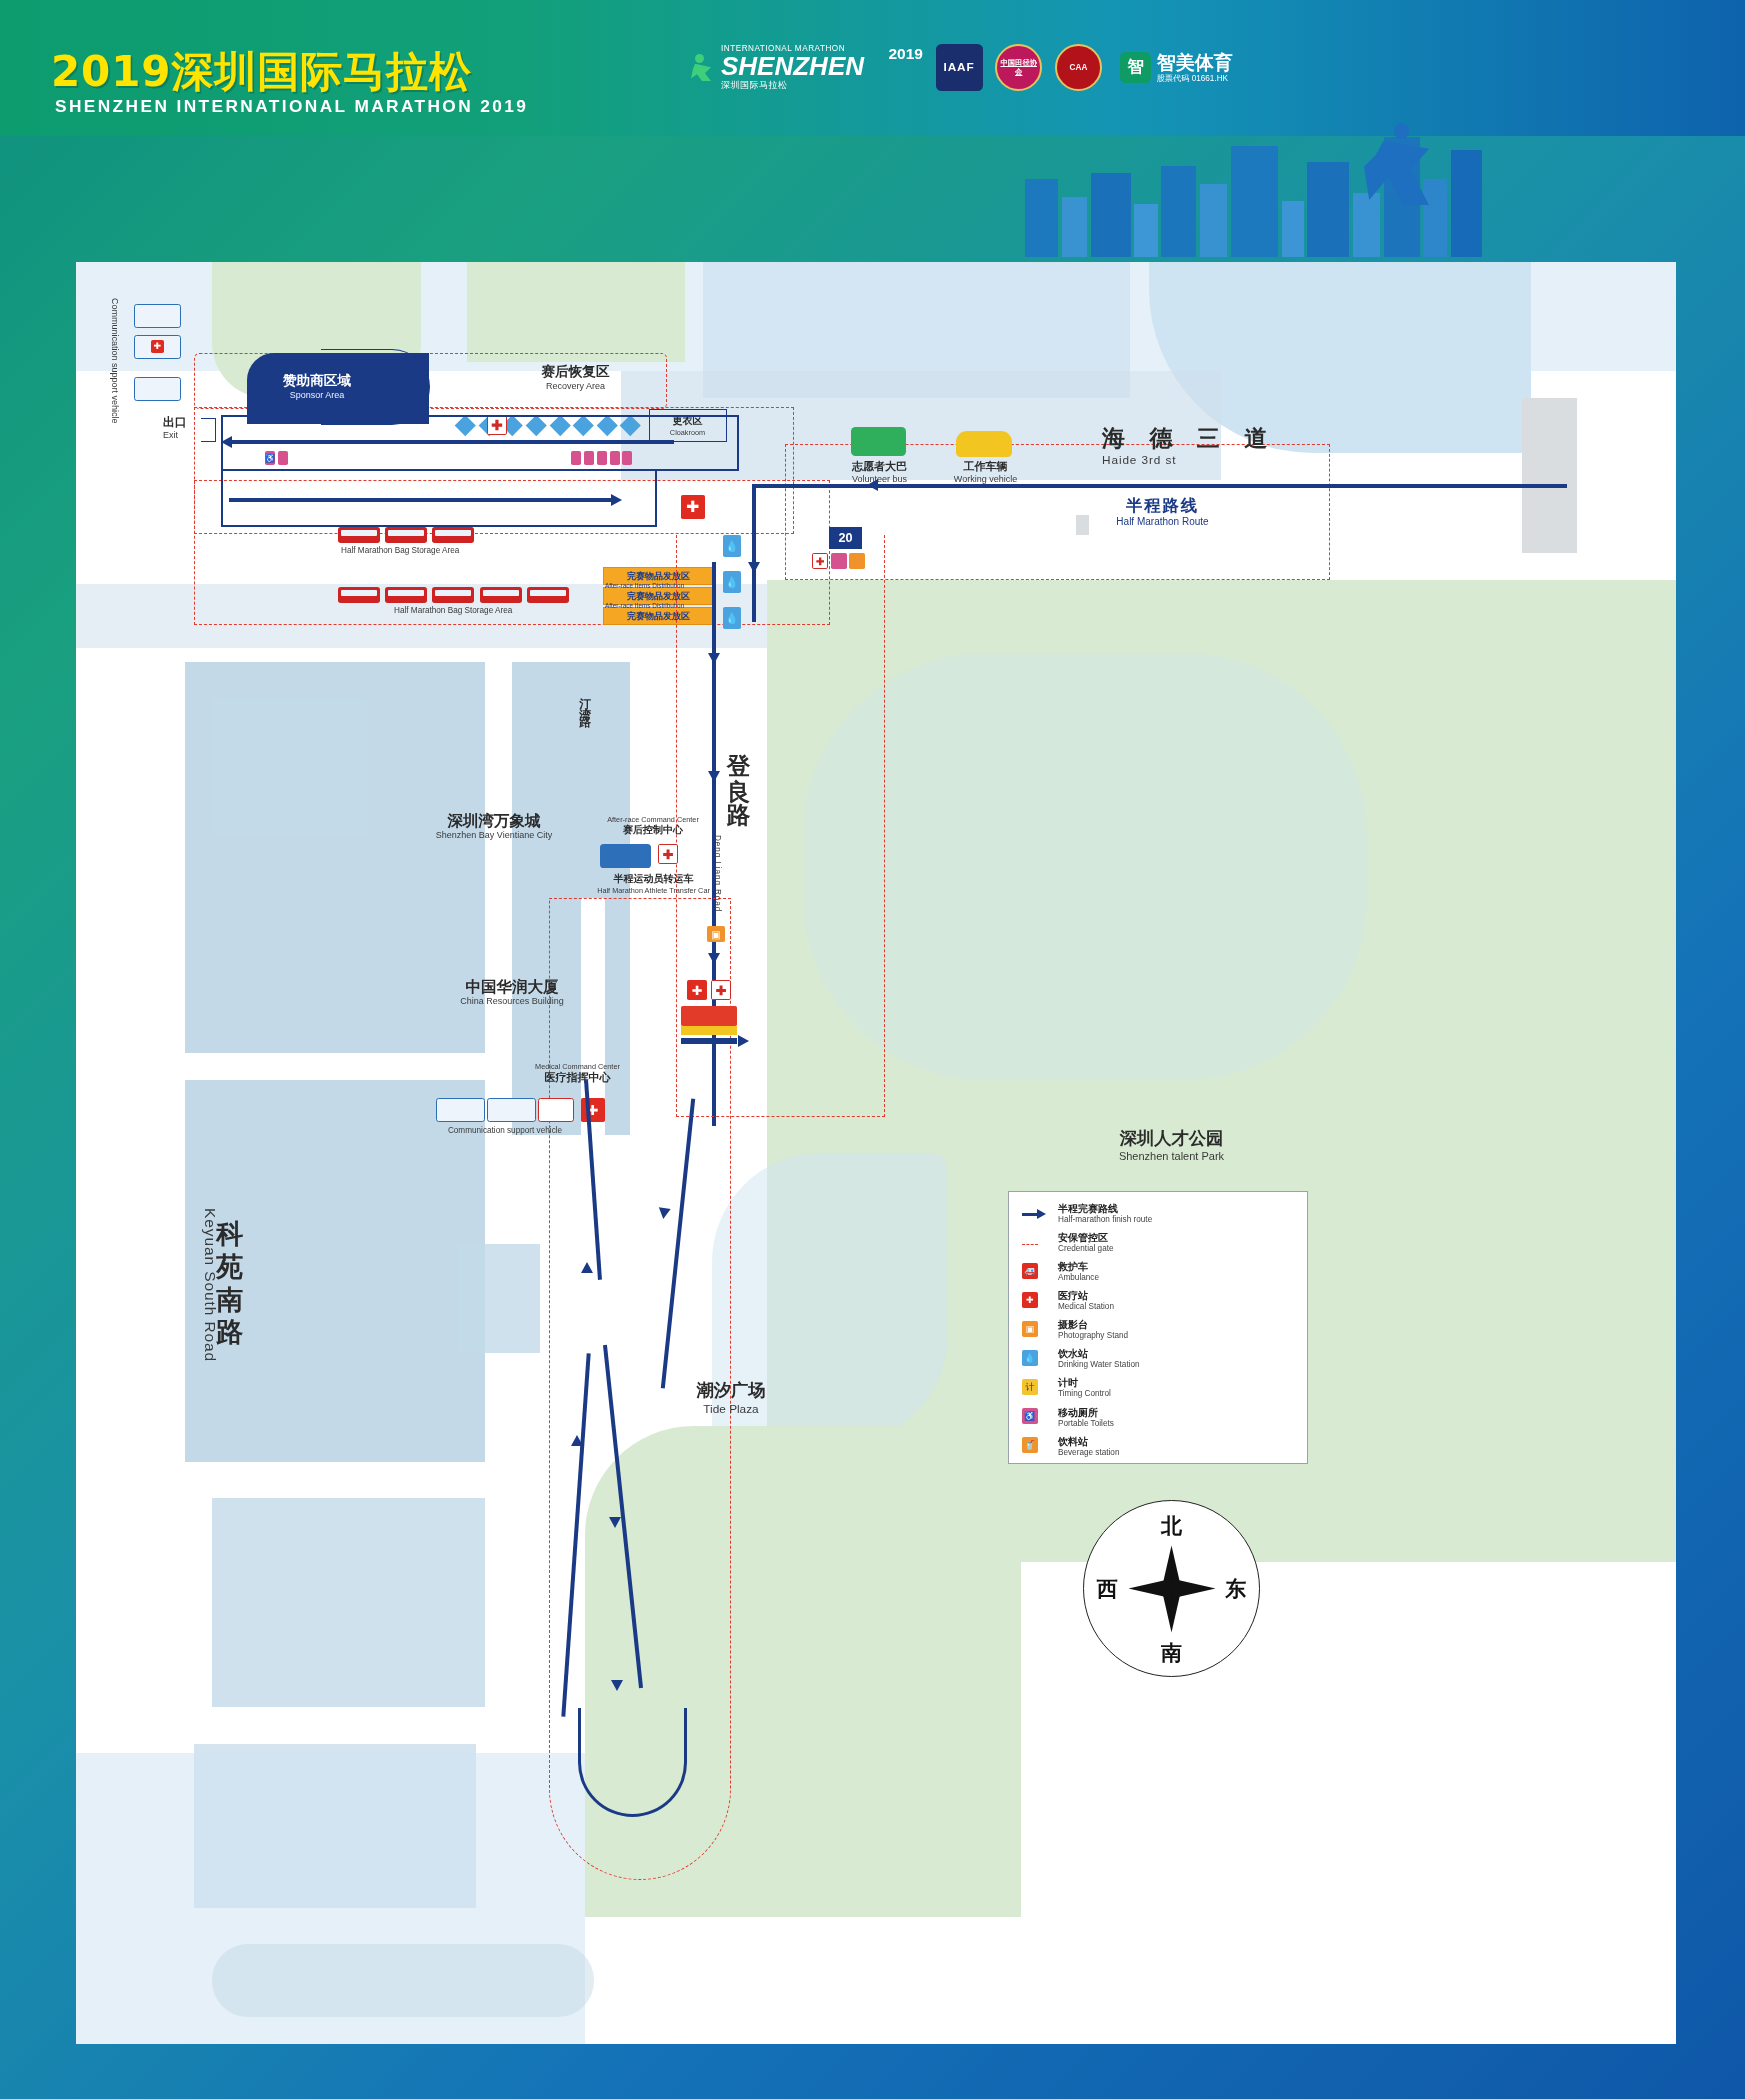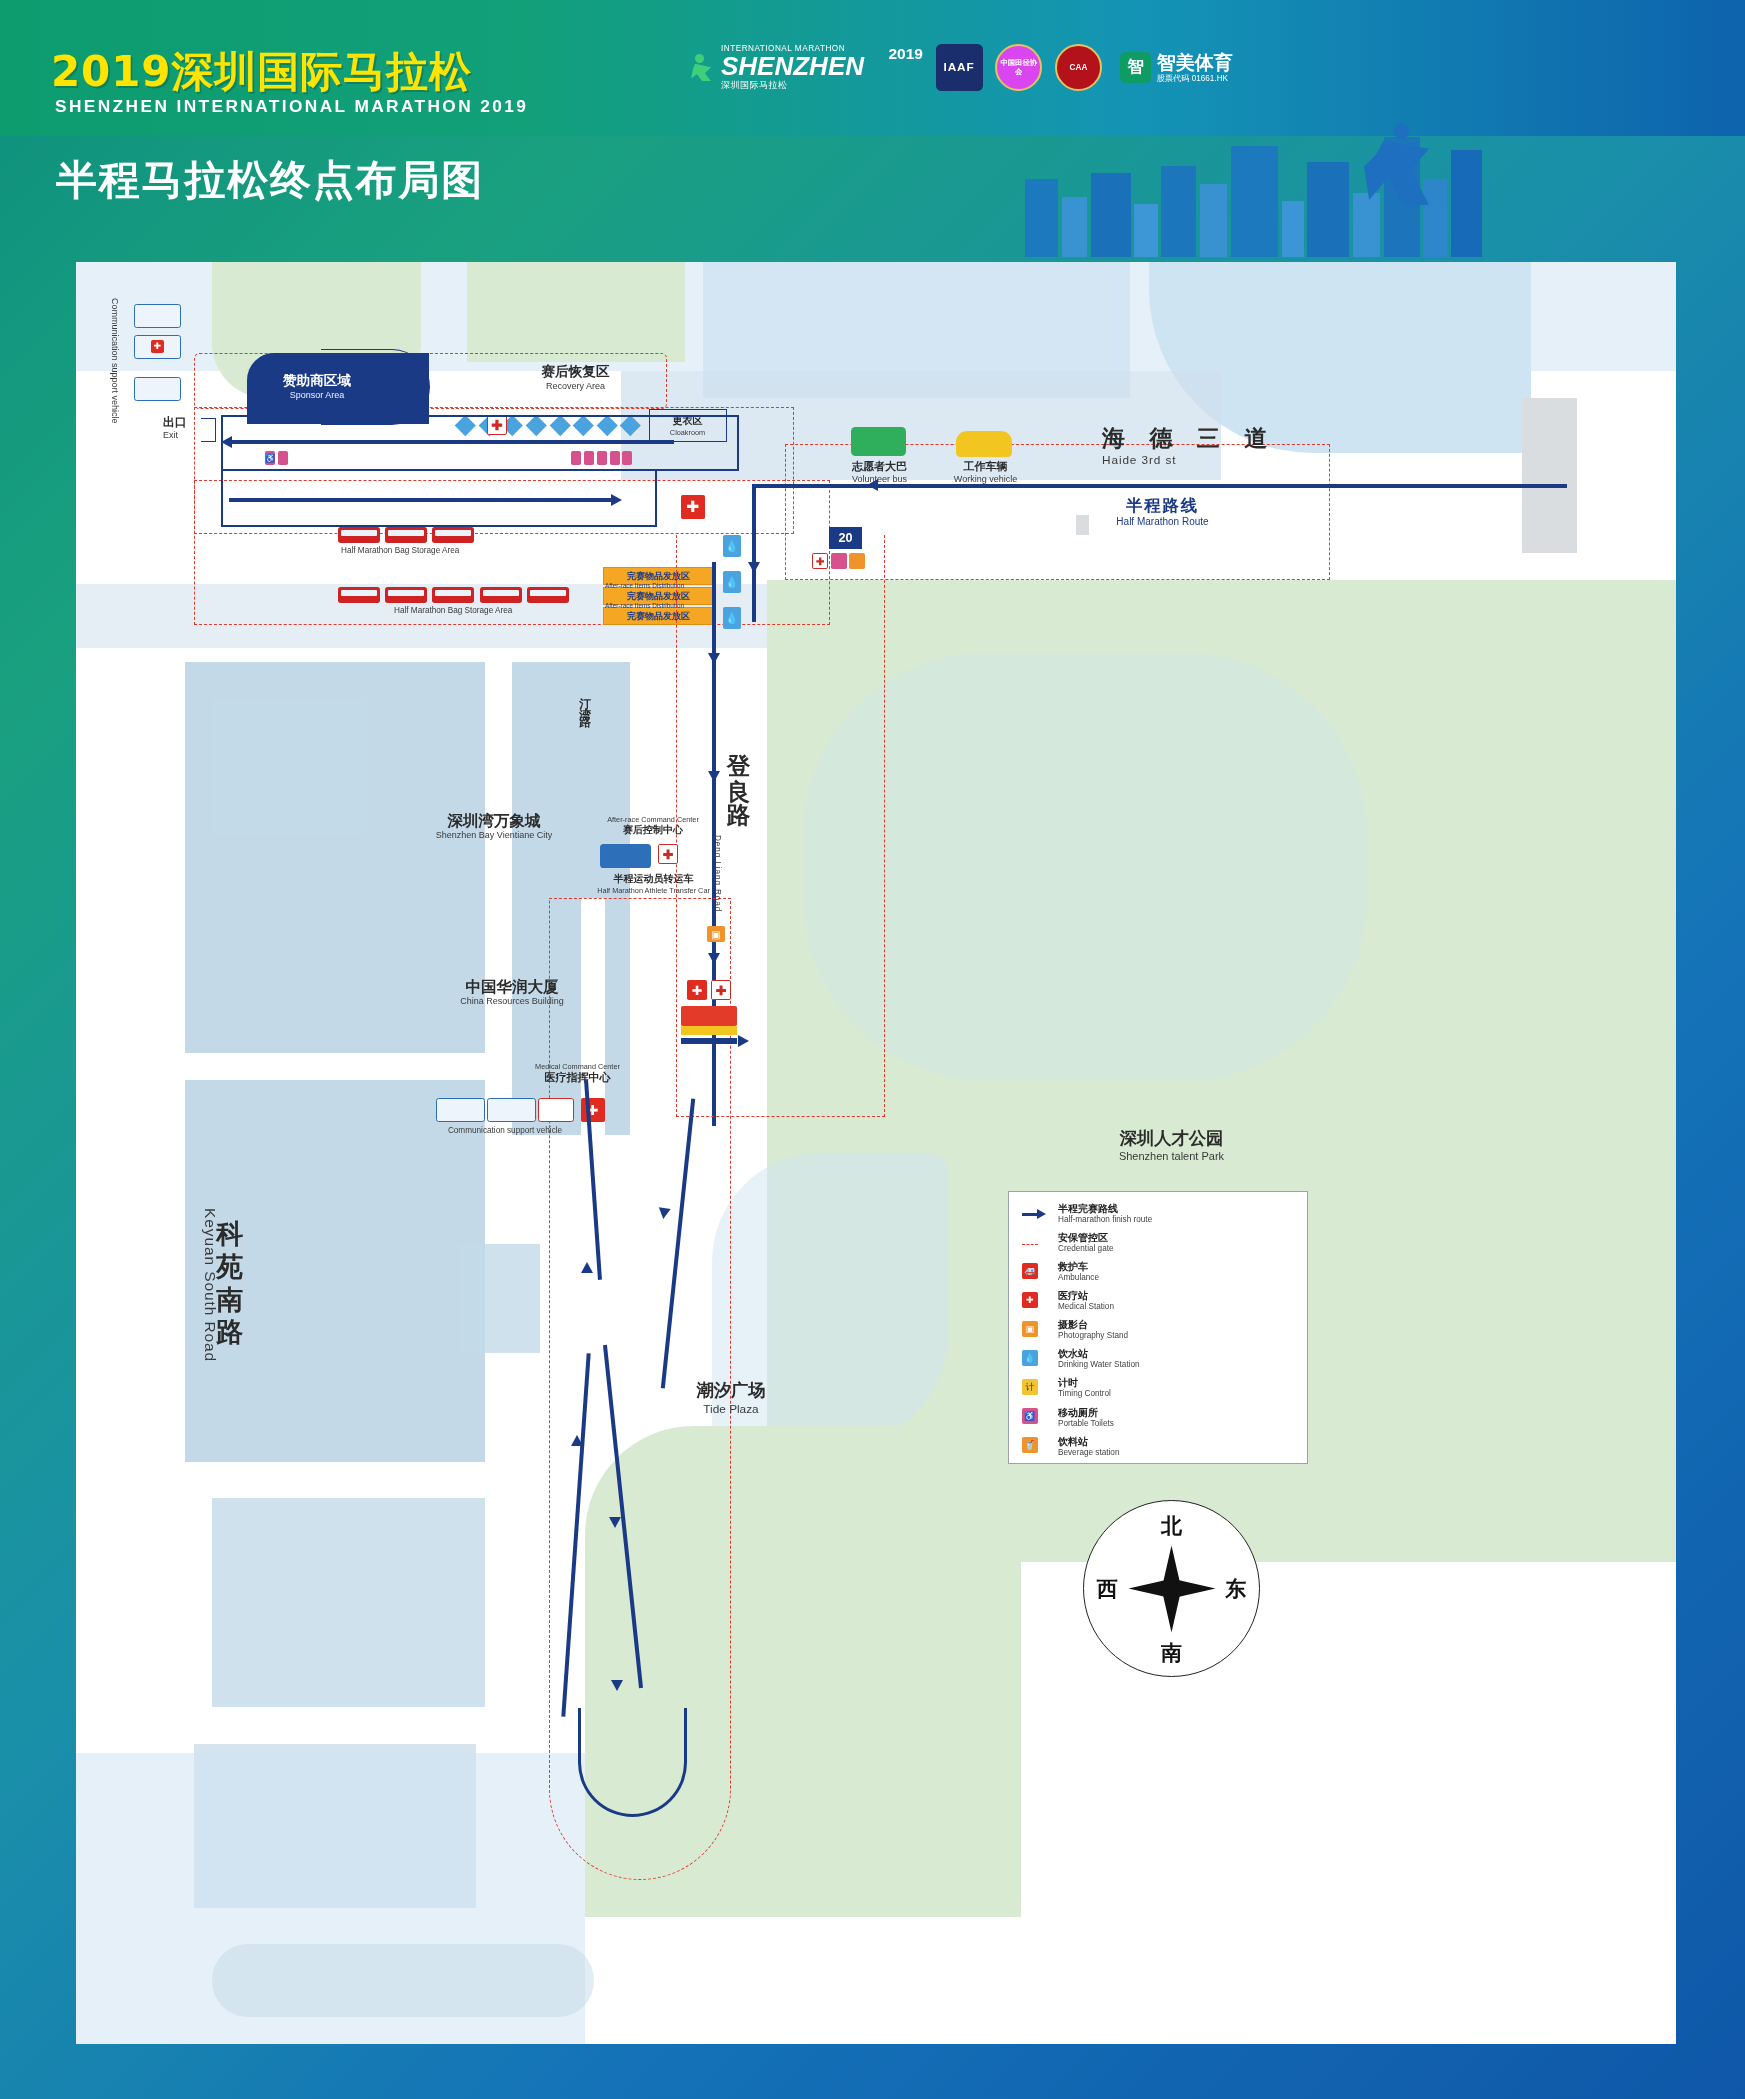--- a/index.html
+++ b/index.html
@@ -43,21 +43,21 @@
   }
   .sz-text { color:#fff; line-height:1.05; }
   .sz-text .l1 { font-size:8.2px; letter-spacing:0.5px; }
   .sz-text .l2 { font-size:26px; font-weight:bold; font-style:italic; letter-spacing:0; }
   .sz-text .l3 { font-size:9px; letter-spacing:0.5px; }
   .sz-year { color:#fff; font-size:15.5px; font-weight:bold; align-self:flex-start; margin-left:18px;}
   .badge { width:47px; height:47px; border-radius:50%; display:flex; align-items:center; justify-content:center;
     font-size:8.2px; color:#fff; text-align:center; line-height:1.1; font-weight:bold; }
   .badge.iaaf { border-radius:5.5px; background:#1a2e6e; font-size:11.8px; letter-spacing:0.9px;}
   .badge.caa  { background:#b3121a; border:2.7px solid #e8c25a; }
-  .badge.au   { background:#d946ef; border:2.7px solid #e8c25a; font-size:7.3px;}
+  .badge.au   { background:#be185d; border:2.7px solid #e8c25a; font-size:7.3px;text-decoration:underline;}
   .wisdom { display:flex; align-items:center; gap:5.5px; margin-left:5.5px;}
   .wisdom .mark { width:31px; height:31px; background:#0f9c64; border-radius:5.5px; color:#fff; font-size:16.4px;
      display:flex;align-items:center;justify-content:center;font-weight:bold;}
   .wisdom .txt { color:#fff; line-height:1.15; }
   .wisdom .txt .a { font-size:19px; font-weight:bold; }
   .wisdom .txt .b { font-size:8.2px; }
 
   .subtitle-cn {
     position:absolute; left:56px; top:153px;
     font-size:41px; font-weight:bold; color:#ffffff; letter-spacing:1.8px;
@@ -179,21 +179,20 @@
     <div class="badge caa">CAA</div>
     <div class="wisdom">
       <div class="mark">智</div>
       <div class="txt">
         <div class="a">智美体育</div>
         <div class="b">股票代码 01661.HK</div>
       </div>
     </div>
   </div>
 
-  <div class="subtitle-cn">半程马拉松终点布局图</div>
 
   <div class="skyline">
     <div class="sky-bar" style="right:18px;  width:31px; height:107px; background:#1668b8;"></div>
     <div class="sky-bar" style="right:53px;  width:23.6px; height:78px;  background:#2f86cc;"></div>
     <div class="sky-bar" style="right:80px;  width:36px; height:120px; background:#1c74bd;"></div>
     <div class="sky-bar" style="right:120px; width:27px; height:64px;  background:#3b92d4;"></div>
     <div class="sky-bar" style="right:151px; width:42px; height:95px; background:#1a6fba;"></div>
     <div class="sky-bar" style="right:196px; width:22px; height:56px;  background:#3e95d7;"></div>
     <div class="sky-bar" style="right:222px; width:47px; height:111px; background:#1d77c0;"></div>
     <div class="sky-bar" style="right:273px; width:27px; height:73px;  background:#3a91d3;"></div>

